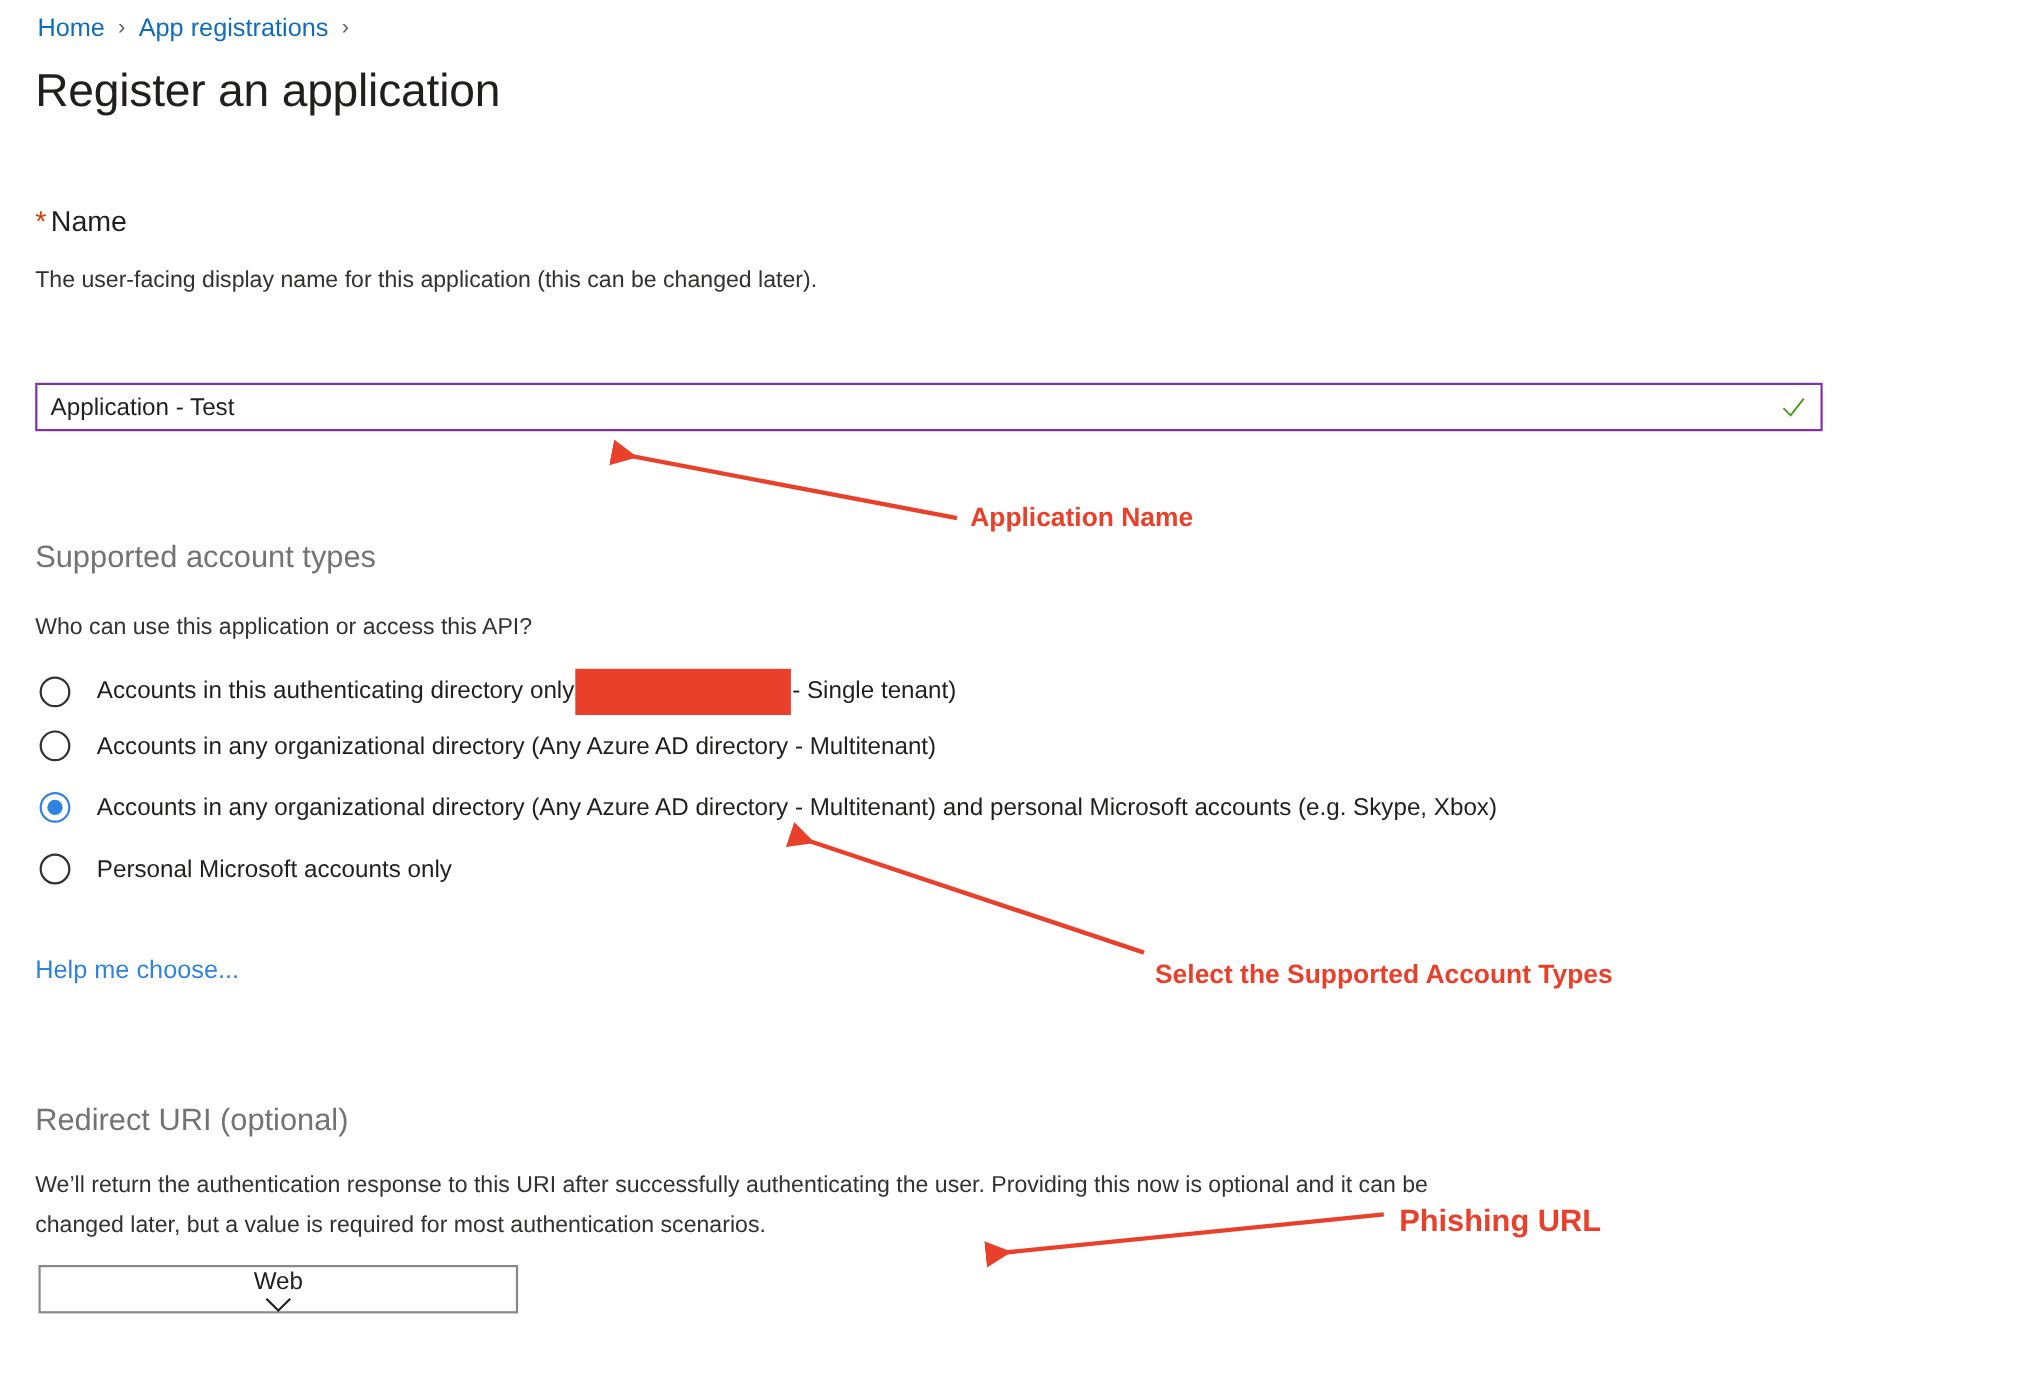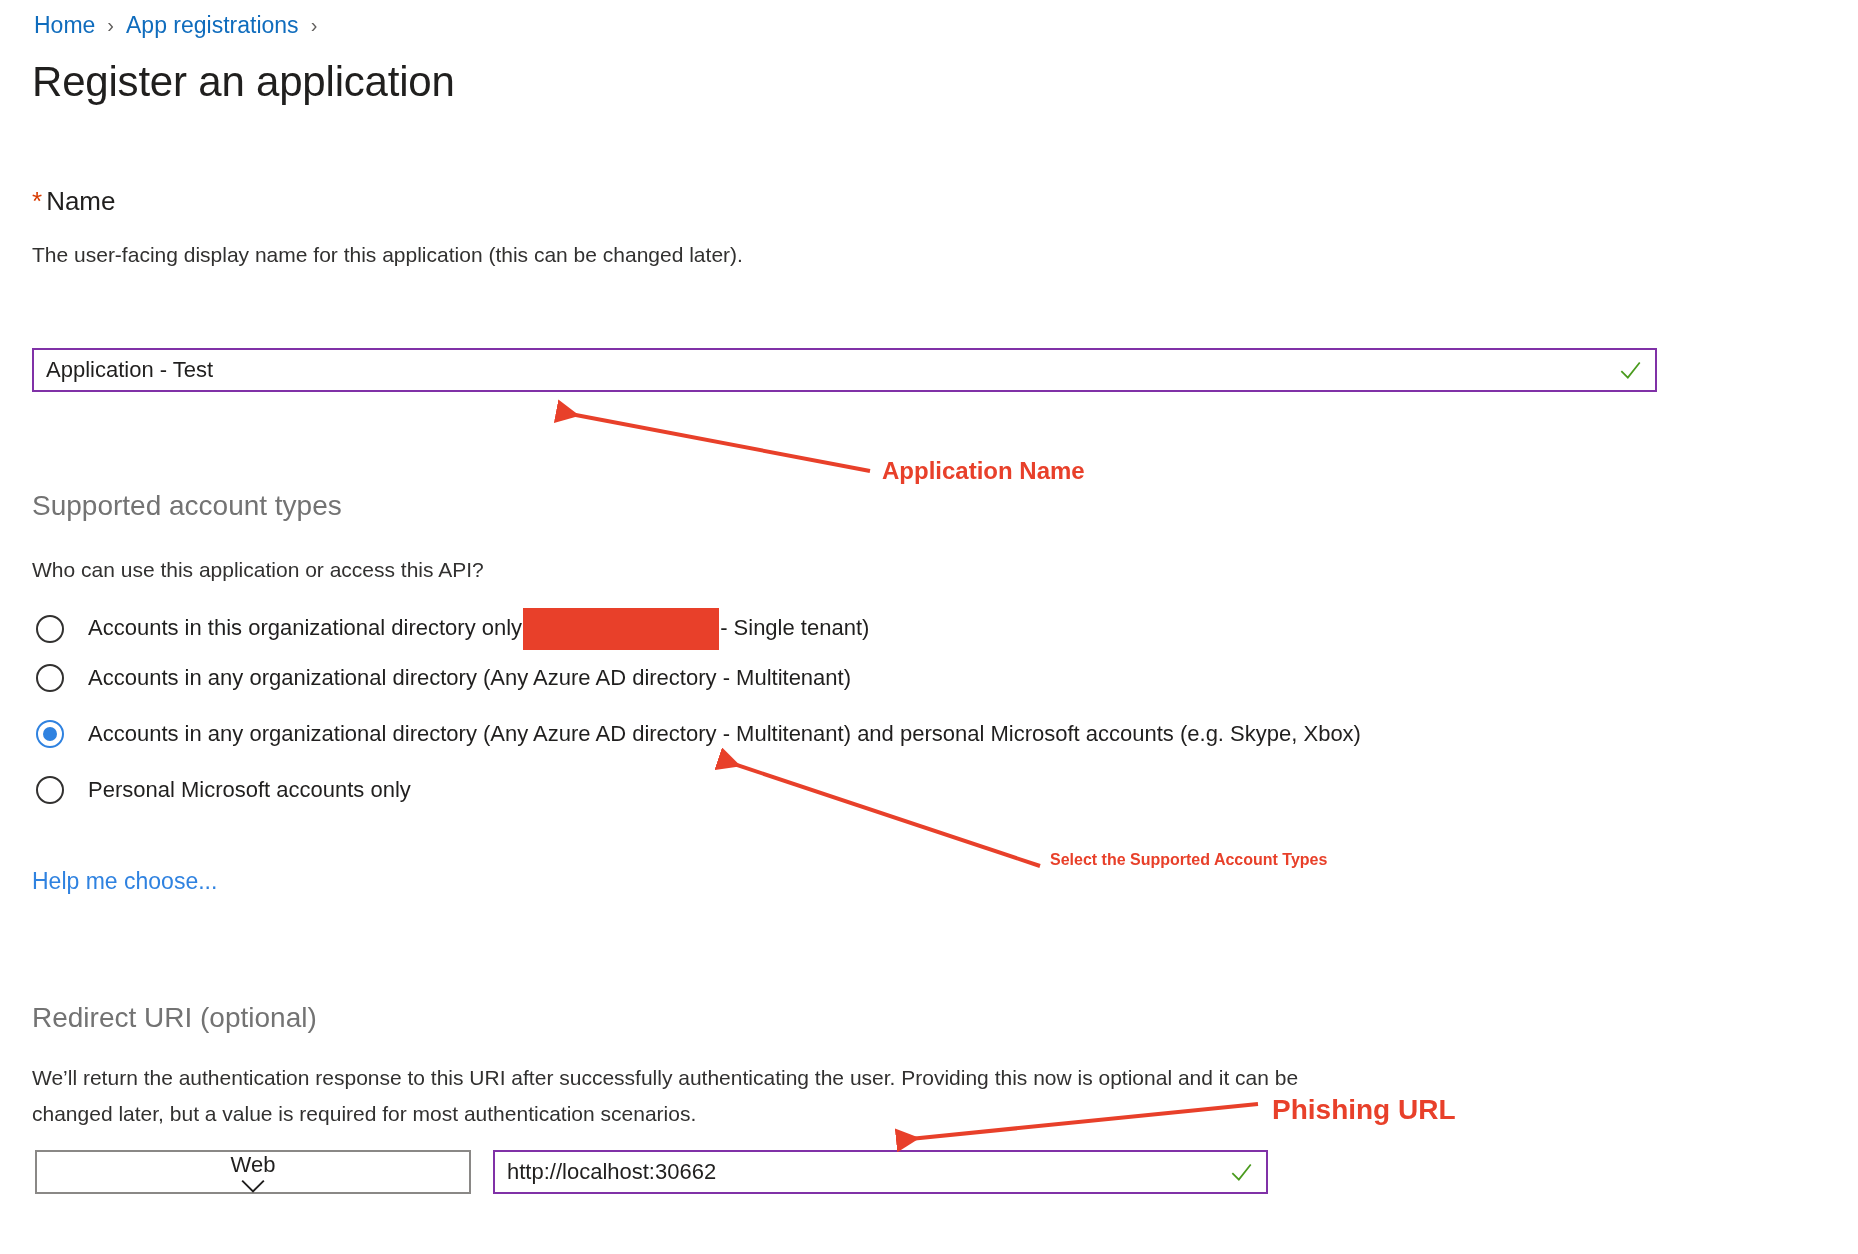--- a/index.html
+++ b/index.html
@@ -225,21 +225,21 @@
     </svg>
   </div>
 
   <div class="section-heading" style="left:32px; top:488px;">Supported account types</div>
 
   <div class="field-desc" style="left:32px; top:555px;">Who can use this application or access this API?</div>
 
   <div class="radio-row" style="left:36px; top:608px;">
     <span class="radio"></span>
     <span class="radio-label">
-      <span>Accounts in this organizational directory only</span><span class="redact-block"></span><span>- Single tenant)</span>
+      <span>Accounts in this authenticating directory only</span><span class="redact-block"></span><span>- Single tenant)</span>
     </span>
   </div>
 
   <div class="radio-row" style="left:36px; top:664px;">
     <span class="radio"></span>
     <span class="radio-label">Accounts in any organizational directory (Any Azure AD directory - Multitenant)</span>
   </div>
 
   <div class="radio-row" style="left:36px; top:720px;">
     <span class="radio checked"></span>
@@ -258,38 +258,32 @@
   <div class="field-desc" style="left:32px; top:1099px;">changed later, but a value is required for most authentication scenarios.</div>
   <div class="field-desc" style="left:32px; top:1063px;">We’ll return the authentication response to this URI after successfully authenticating the user. Providing this now is optional and it can be</div>
 
   <div class="dropdown" style="left:35px; top:1150px; width:436px; height:44px;flex-direction:column;">
     <span class="value">Web</span>
     <svg class="chev" viewBox="0 0 24 14">
       <polyline points="2,2 12,12 22,2" fill="none" stroke="#201f1e" stroke-width="1.8"></polyline>
     </svg>
   </div>
 
-  <div class="text-input" style="left:493px; top:1150px; width:775px; height:44px;">
-    <span class="value">http://localhost:30662</span>
-    <svg class="check-ok" viewBox="0 0 24 24">
-      <polyline points="4,13 10,19 21,5" fill="none" stroke="#4a9b1e" stroke-width="1.6"></polyline>
-    </svg>
-  </div>
 
   <svg class="annot-svg">
     <defs>
       <marker id="arrowhead" markerWidth="6" markerHeight="6" refX="5" refY="3" orient="auto">
         <path d="M6,0 L6,6 L0,3 z" fill="#e8402a"></path>
       </marker>
     </defs>
 
     <line x1="870" y1="471" x2="560" y2="412" stroke="#e8402a" stroke-width="4" marker-end="url(#arrowhead)"></line>
 
     <line x1="1040" y1="866" x2="722" y2="760" stroke="#e8402a" stroke-width="4" marker-end="url(#arrowhead)"></line>
 
     <line x1="1258" y1="1104" x2="900" y2="1140" stroke="#e8402a" stroke-width="4" marker-end="url(#arrowhead)"></line>
   </svg>
 
   <div class="annot-text" style="left:882px; top:457px; font-size:24px;">Application Name</div>
-  <div class="annot-text" style="left:1050px; top:851px; font-size:16px;">Select the Supported Account Types</div>
+  <div class="annot-text" style="left:1050px; top:873px; font-size:24px;">Select the Supported Account Types</div>
   <div class="annot-text" style="left:1272px; top:1094px; font-size:28px;">Phishing URL</div>
 
 </div>
 
 </body></html>

